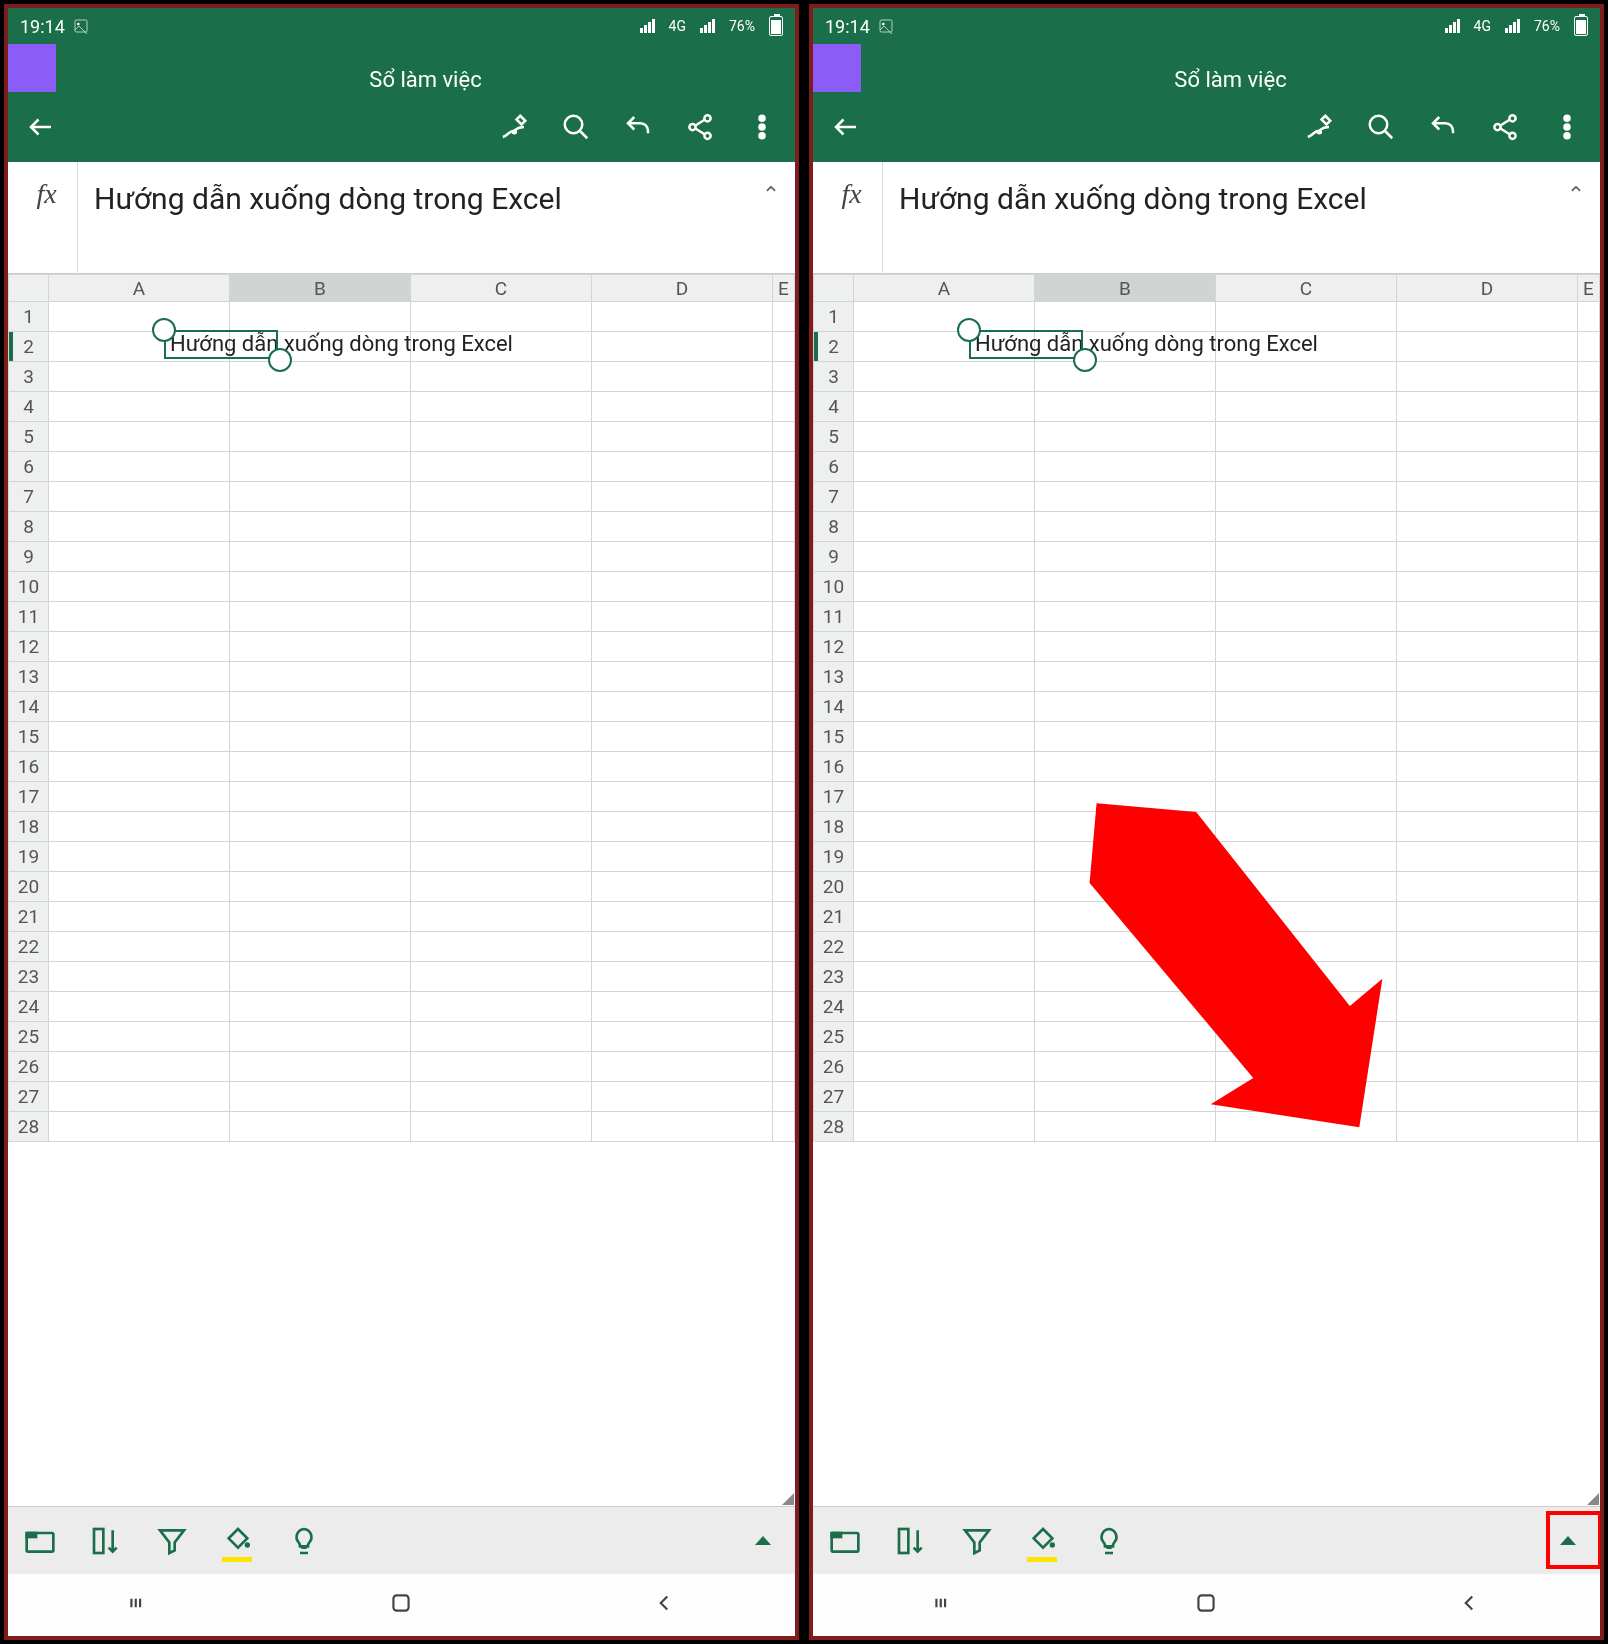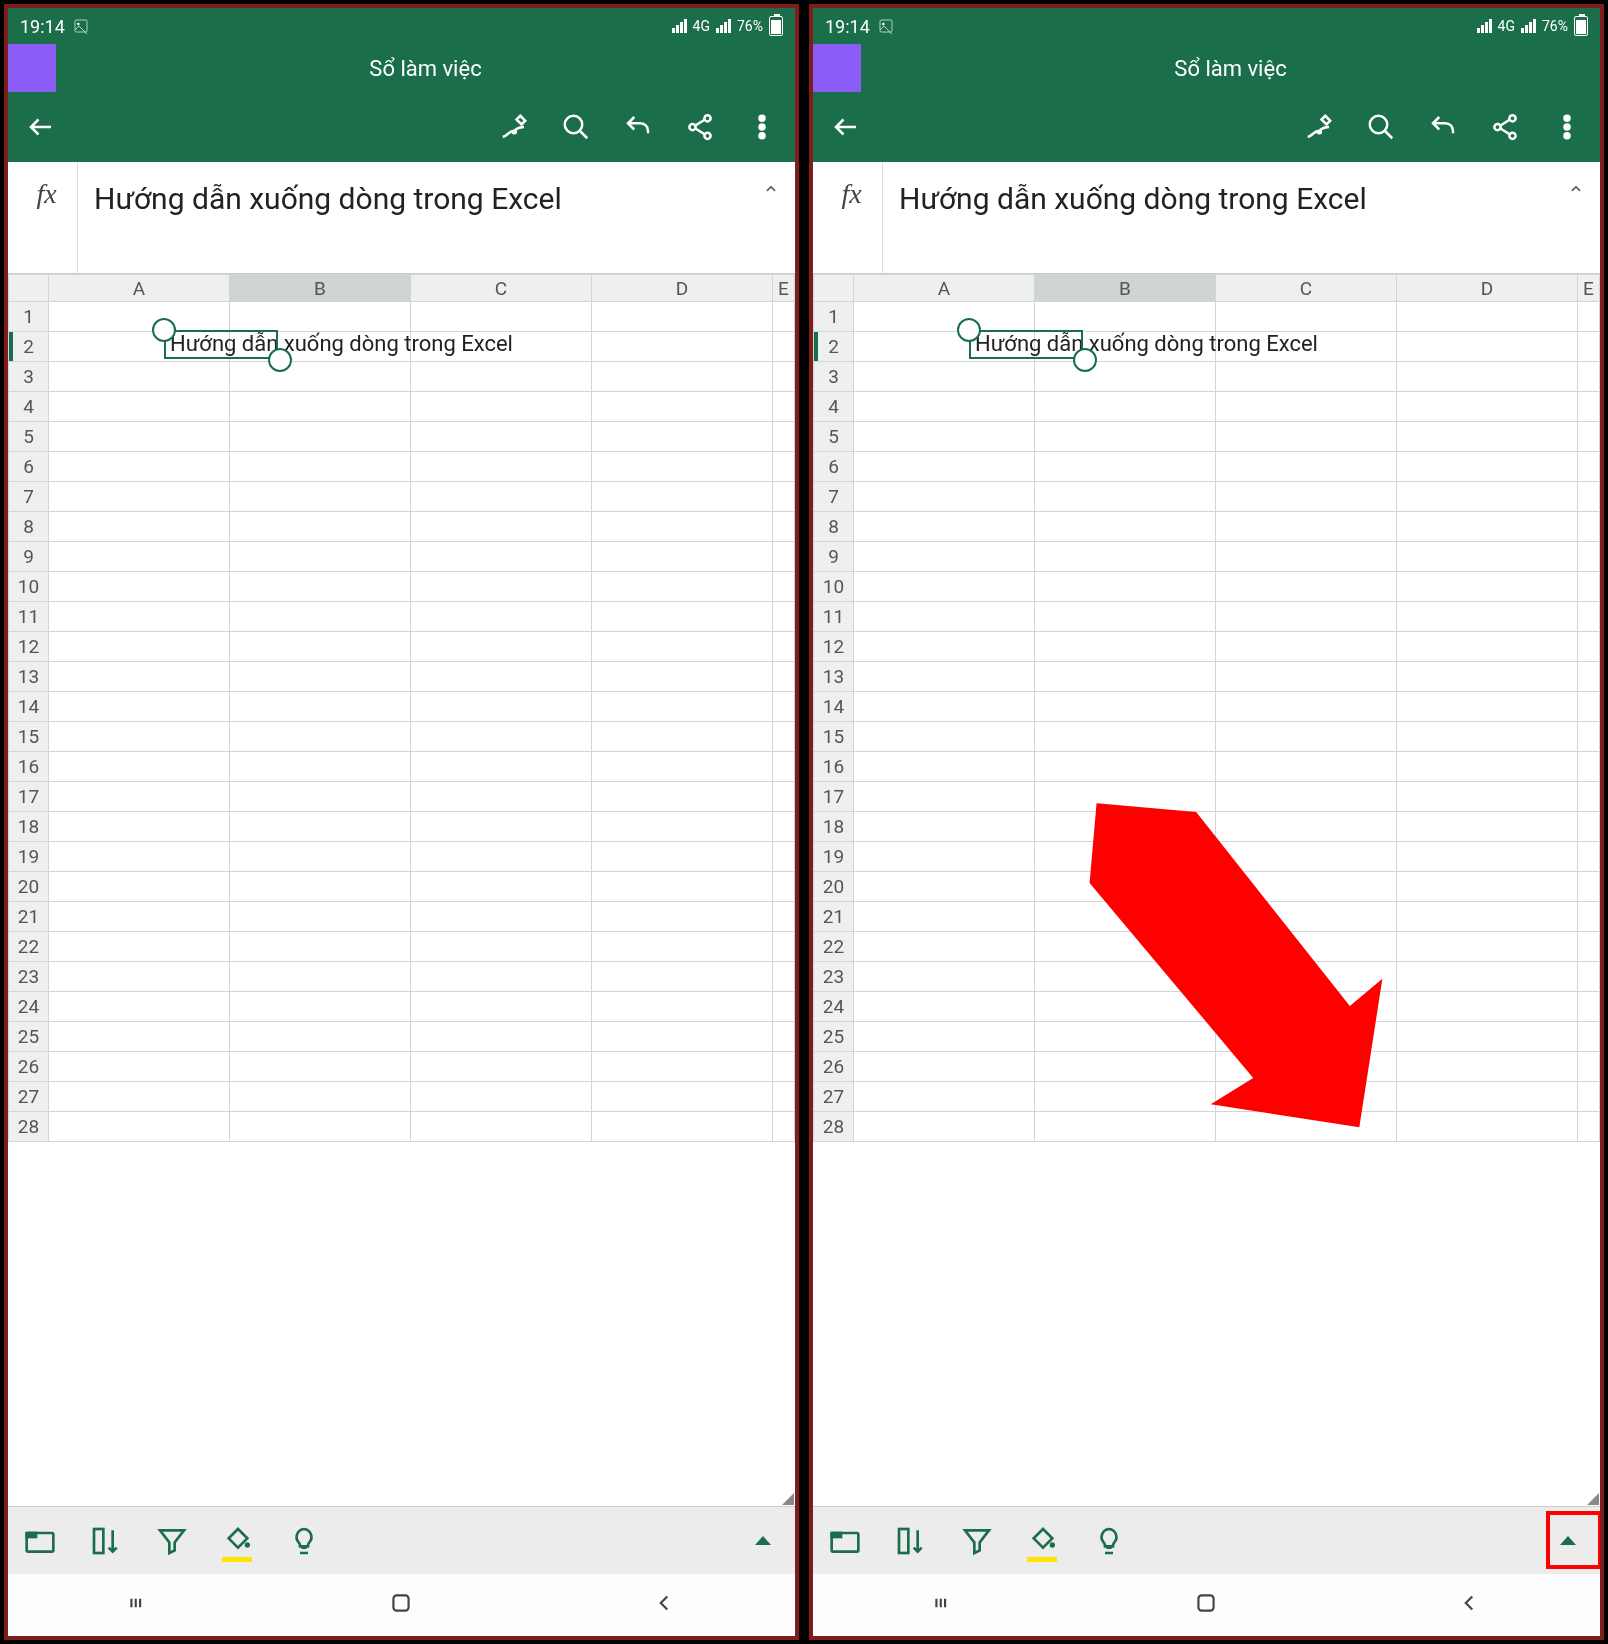--- a/index.html
+++ b/index.html
@@ -25,37 +25,37 @@
   .status-bar {
     background: #1a6e4a;
     color: #fff;
     height: 36px;
     display: flex;
     align-items: center;
     padding: 0 12px;
     font-size: 18px;
   }
   .status-left { display: flex; align-items: center; gap: 8px; }
-  .status-right { margin-left: auto; display: flex; align-items: center; gap: 6px; font-size: 14px; }
+  .status-right { margin-left: auto; display: flex; align-items: center; gap: 14px; font-size: 14px; }
   .battery {
     width: 14px; height: 20px; border: 1.5px solid #fff; border-radius: 2px; position: relative;
   }
   .battery::before { content:""; position:absolute; top:-3px; left:4px; width:6px; height:2px; background:#fff; }
   .battery::after { content:""; position:absolute; bottom:1px; left:1px; right:1px; height:76%; background:#fff; }
   .sig { display:inline-flex; align-items:flex-end; gap:1px; }
   .sig span { width:3px; background:#fff; }
   .sig span:nth-child(1){height:5px;} .sig span:nth-child(2){height:8px;}
   .sig span:nth-child(3){height:11px;} .sig span:nth-child(4){height:14px;}
   
   .title-bar {
     background: #1a6e4a;
     color: #fff;
     height: 48px;
     display: flex;
-    align-items: center;
+    align-items: flex-end;
     justify-content: center;
     font-size: 22px;
     margin-left: 48px;
   }
   
   .toolbar {
     background: #1a6e4a;
     height: 70px;
     display: flex;
     align-items: center;

